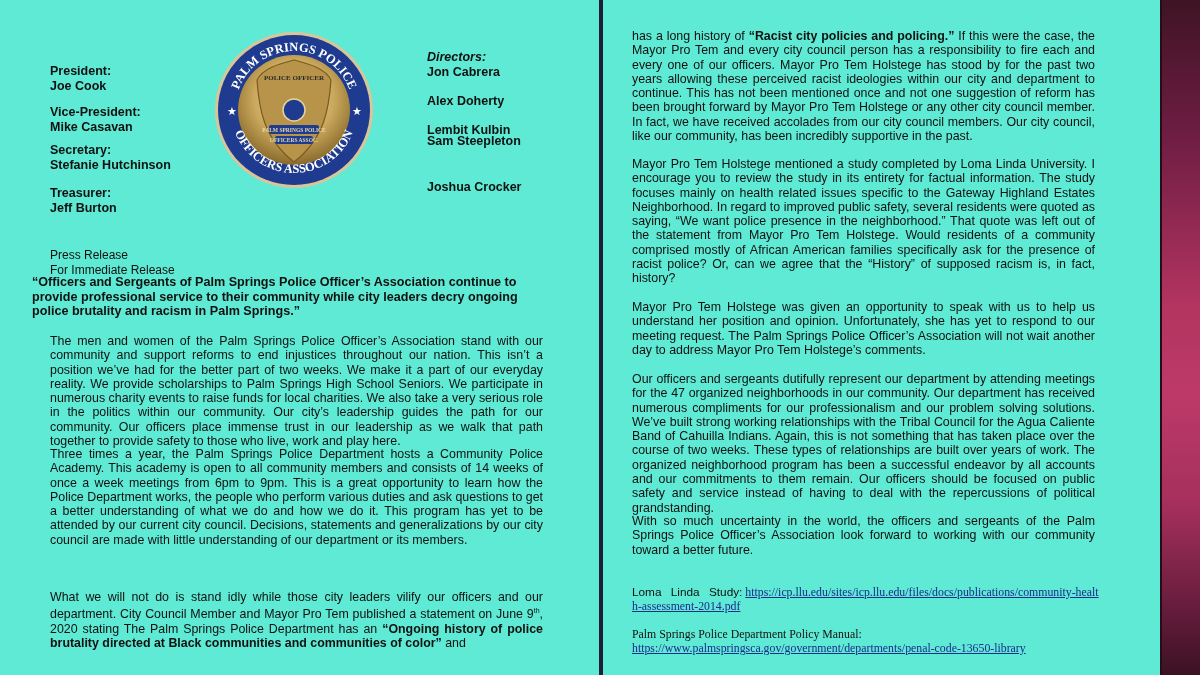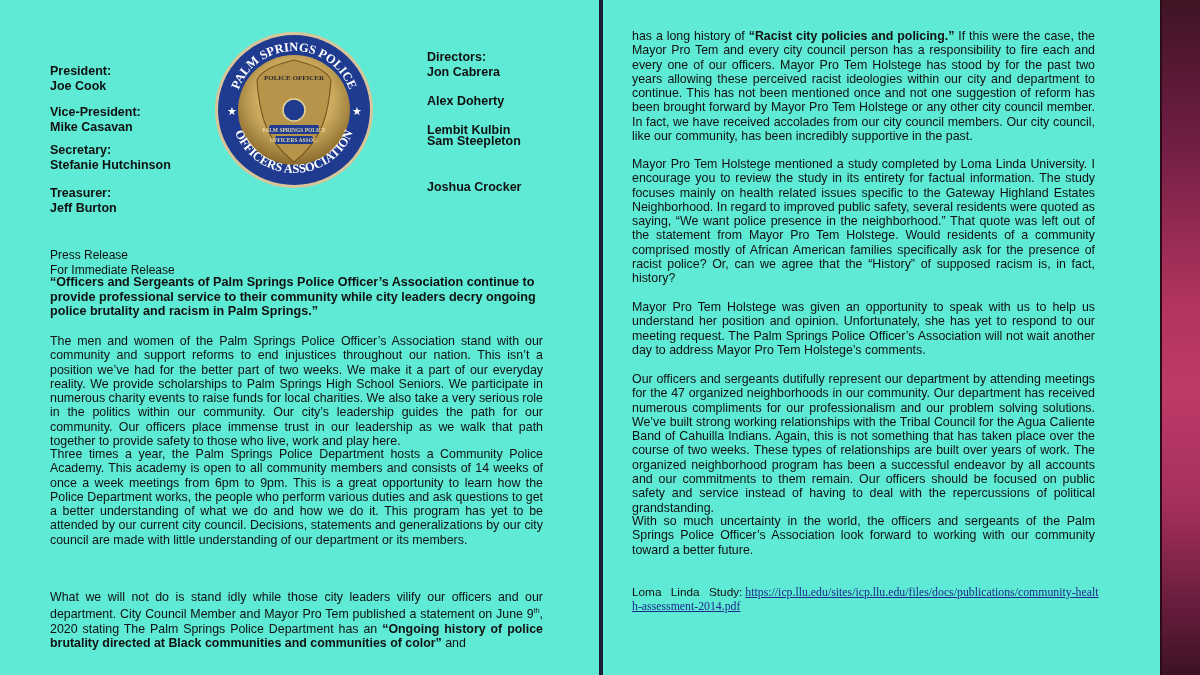--- a/index.html
+++ b/index.html
@@ -15,21 +15,21 @@
 
   .officer { position:absolute; font-size:12.5px; font-weight:bold; line-height:15px; }
   .officer .role, .officer .name { display:block; }
   .director { position:absolute; left:427px; font-size:12.5px; font-weight:bold; line-height:15px; }
 
   #logo { position:absolute; left:213px; top:30px; width:162px; height:160px; }
 
   .press { position:absolute; left:50px; top:248px; font-size:12px; line-height:15px; }
   .press span { display:block; }
 
-  .headline { position:absolute; left:50px; top:275px; width:493px; font-size:12.6px; font-weight:bold; line-height:14.5px; }
+  .headline { position:absolute; left:32px; top:275px; width:493px; font-size:12.6px; font-weight:bold; line-height:14.5px; }
 
   .para { position:absolute; text-align:justify; font-size:12.4px; line-height:14.3px; }
   #page-left .para { left:50px; width:493px; }
   #page-right .para { left:29px; width:463px; }
 
   .refs { position:absolute; left:29px; width:470px; font-family:"Liberation Serif", serif; font-size:11.8px; line-height:14px; }
   .refs a { color:#1c2b8c; text-decoration:underline; }
   .refs .label-sans { font-family:Liberation Sans, sans-serif; word-spacing:6px; }
 </style>
 </head>
@@ -78,21 +78,21 @@
 
     <path d="M81 30 C 96 34 112 38 118 50 C 116 78 112 108 81 132 C 50 108 46 78 44 50 C 50 38 66 34 81 30 Z" fill="#b8944a" stroke="#7a5a22" stroke-width="1.2"></path>
     <text x="81" y="50" text-anchor="middle" font-family="Liberation Serif, serif" font-size="7" font-weight="bold" fill="#2a2a2a">POLICE OFFICER</text>
     <circle cx="81" cy="80" r="11" fill="#1f3b8f" stroke="#e6d39a" stroke-width="1.5"></circle>
     <rect x="56" y="95" width="50" height="9" rx="2" fill="#1f3b8f"></rect>
     <text x="81" y="102" text-anchor="middle" font-family="Liberation Serif, serif" font-size="5.5" font-weight="bold" fill="#e8d8a8">PALM SPRINGS POLICE</text>
     <rect x="62" y="106" width="38" height="8" rx="2" fill="#1f3b8f"></rect>
     <text x="81" y="112" text-anchor="middle" font-family="Liberation Serif, serif" font-size="5.5" font-weight="bold" fill="#e8d8a8">OFFICERS ASSOC.</text>
   </svg>
 
-  <div class="director" style="top:50px;">Directors:</div>
+  <div class="director" style="top:50px;font-style:italic;">Directors:</div>
   <div class="director" style="top:65px;">Jon Cabrera</div>
   <div class="director" style="top:94px;">Alex Doherty</div>
   <div class="director" style="top:123px;">Lembit Kulbin</div>
   <div class="director" style="top:134px;">Sam Steepleton</div>
   <div class="director" style="top:180px;">Joshua Crocker</div>
 
   <div class="press">
     <span>Press Release</span>
     <span>For Immediate Release</span>
   </div>
@@ -114,15 +114,19 @@
   </div>
   <div class="para" style="top:157px;">Mayor Pro Tem Holstege mentioned a study completed by Loma Linda University.  I encourage you to review the study in its entirety for factual information.  The study focuses mainly on health related issues specific to the Gateway Highland Estates Neighborhood.  In regard to improved public safety, several residents were quoted as saying, “We want police presence in the neighborhood.”  That quote was left out of the statement from Mayor Pro Tem Holstege.  Would residents of a community comprised mostly of African American families specifically ask for the presence of racist police? Or, can we agree that the “History” of supposed racism is, in fact, history?</div>
   <div class="para" style="top:300px;">Mayor Pro Tem Holstege was given an opportunity to speak with us to help us understand her position and opinion. Unfortunately, she has yet to respond to our meeting request.  The Palm Springs Police Officer’s Association will not wait another day to address Mayor Pro Tem Holstege’s comments.</div>
   <div class="para" style="top:372px;">Our officers and sergeants dutifully represent our department by attending meetings for the 47 organized neighborhoods in our community.  Our department has received numerous compliments for our professionalism and our problem solving solutions.  We’ve built strong working relationships with the Tribal Council for the Agua Caliente Band of Cahuilla Indians.  Again, this is not something that has taken place over the course of two weeks.  These types of relationships are built over years of work.  The organized neighborhood program has been a successful endeavor by all accounts and our commitments to them remain. Our officers should be focused on public safety and service instead of having to deal with the repercussions of political grandstanding.</div>
   <div class="para" style="top:514px;">With so much uncertainty in the world, the officers and sergeants of the Palm Springs Police Officer’s Association look forward to working with our community toward a better future.</div>
 
   <div class="refs" style="top:585px;">
     <span class="label-sans">Loma Linda Study:</span>
     <a href="#" style="word-break:break-all;">https://icp.llu.edu/sites/icp.llu.edu/files/docs/publications/community-health-assessment-2014.pdf</a>
   </div>
+  <div class="refs" style="top:627px;">
+    <div>Palm Springs Police Department Policy Manual:</div>
+    <a href="#">https://www.palmspringsca.gov/government/departments/penal-code-13650-library</a>
+  </div>
 </div>
 
 <div id="side-band"></div>
 
 </body></html>

